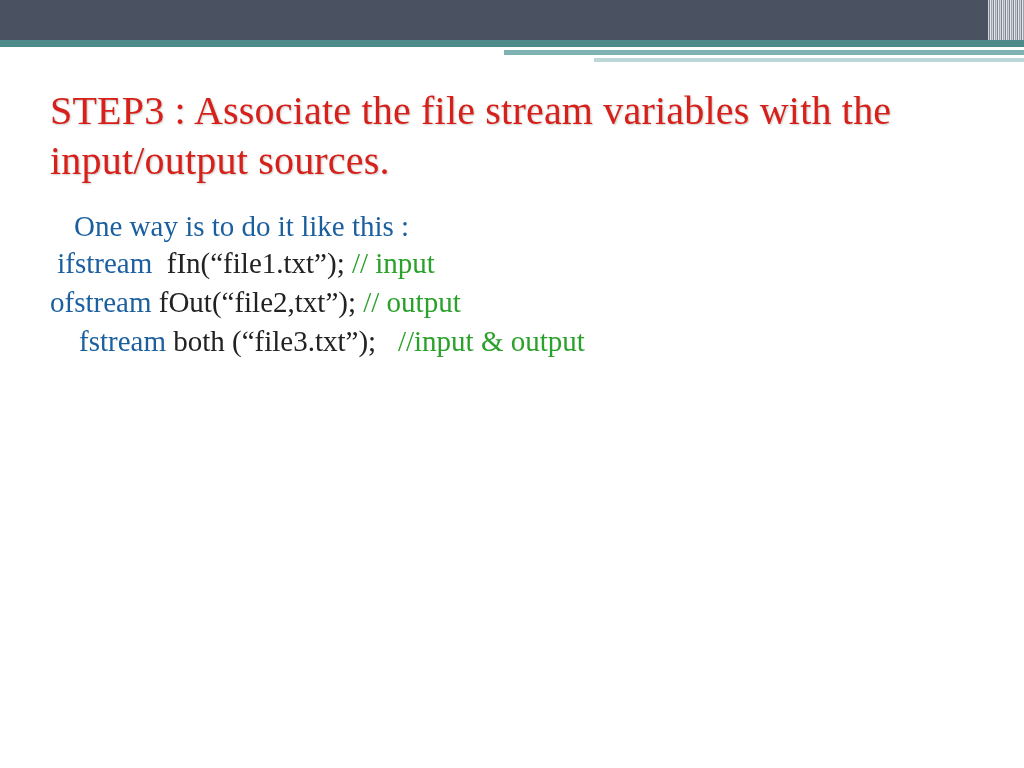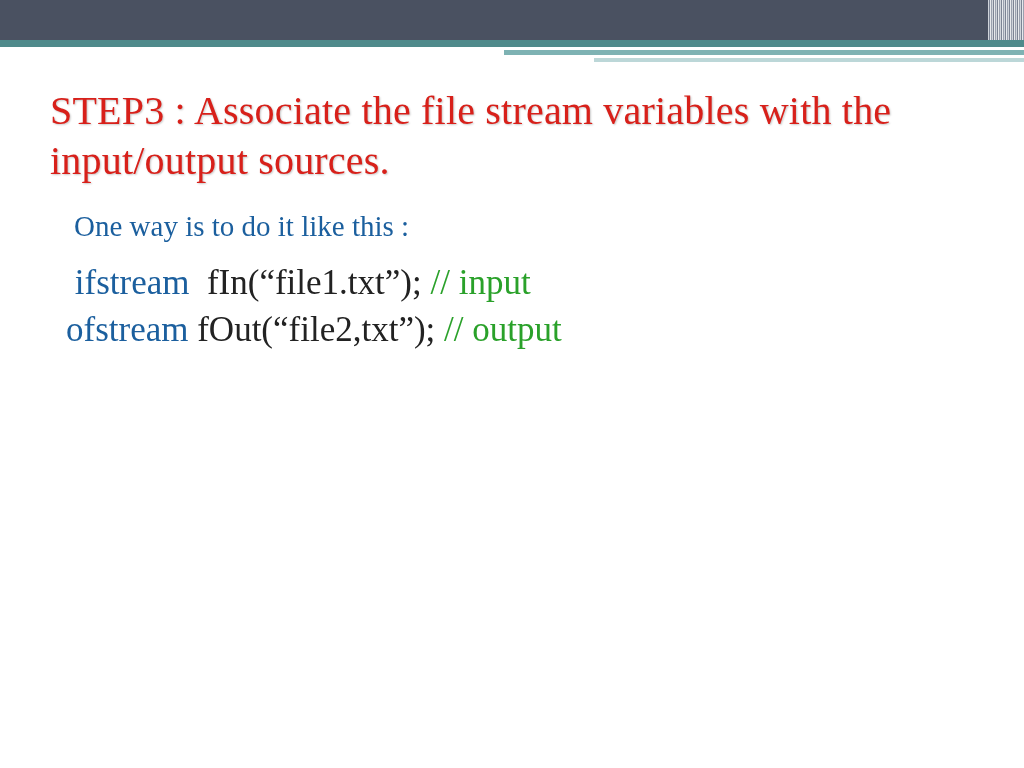--- a/index.html
+++ b/index.html
@@ -56,26 +56,26 @@
     line-height: 1.25;
     color: #d8201a;
     text-shadow: 1px 1px 2px rgba(0,0,0,0.22);
     margin-bottom: 24px;
     letter-spacing: 0.2px;
   }
   .sub {
     font-size: 29px;
     color: #1b5f9e;
     margin-left: 24px;
-    margin-bottom: 16px;
+    margin-bottom: 1px;
   }
   .code-block {
-    font-size: 35px;
+    font-size: 29px;
     line-height: 1.35;
-    margin-left: 16px;
+    margin-left: 0;
   }
   .row { white-space: pre; }
   .kw   { color: #1b5f9e; }
   .id   { color: #222222; }
   .cmt  { color: #2aa12a; }
 </style>
 </head>
 <body>
 
 <div class="top-bar">
@@ -90,14 +90,15 @@
 <div class="content">
   <div class="title">
     <span>STEP3 : </span><span>Associate the file stream variables with the input/output sources.</span>
   </div>
 
   <div class="sub">One way is to do it like this :</div>
 
   <div class="code-block">
     <div class="row"><span> </span><span class="kw">ifstream</span><span>  </span><span class="id">fIn(“file1.txt”); </span><span class="cmt">// input</span></div>
     <div class="row"><span></span><span class="kw">ofstream</span><span> </span><span class="id">fOut(“file2,txt”); </span><span class="cmt">// output</span></div>
+    <div class="row"><span>    </span><span class="kw">fstream</span><span> </span><span class="id">both (“file3.txt”);   </span><span class="cmt">//input &amp; output</span></div>
   </div>
 </div>
 
 </body></html>

